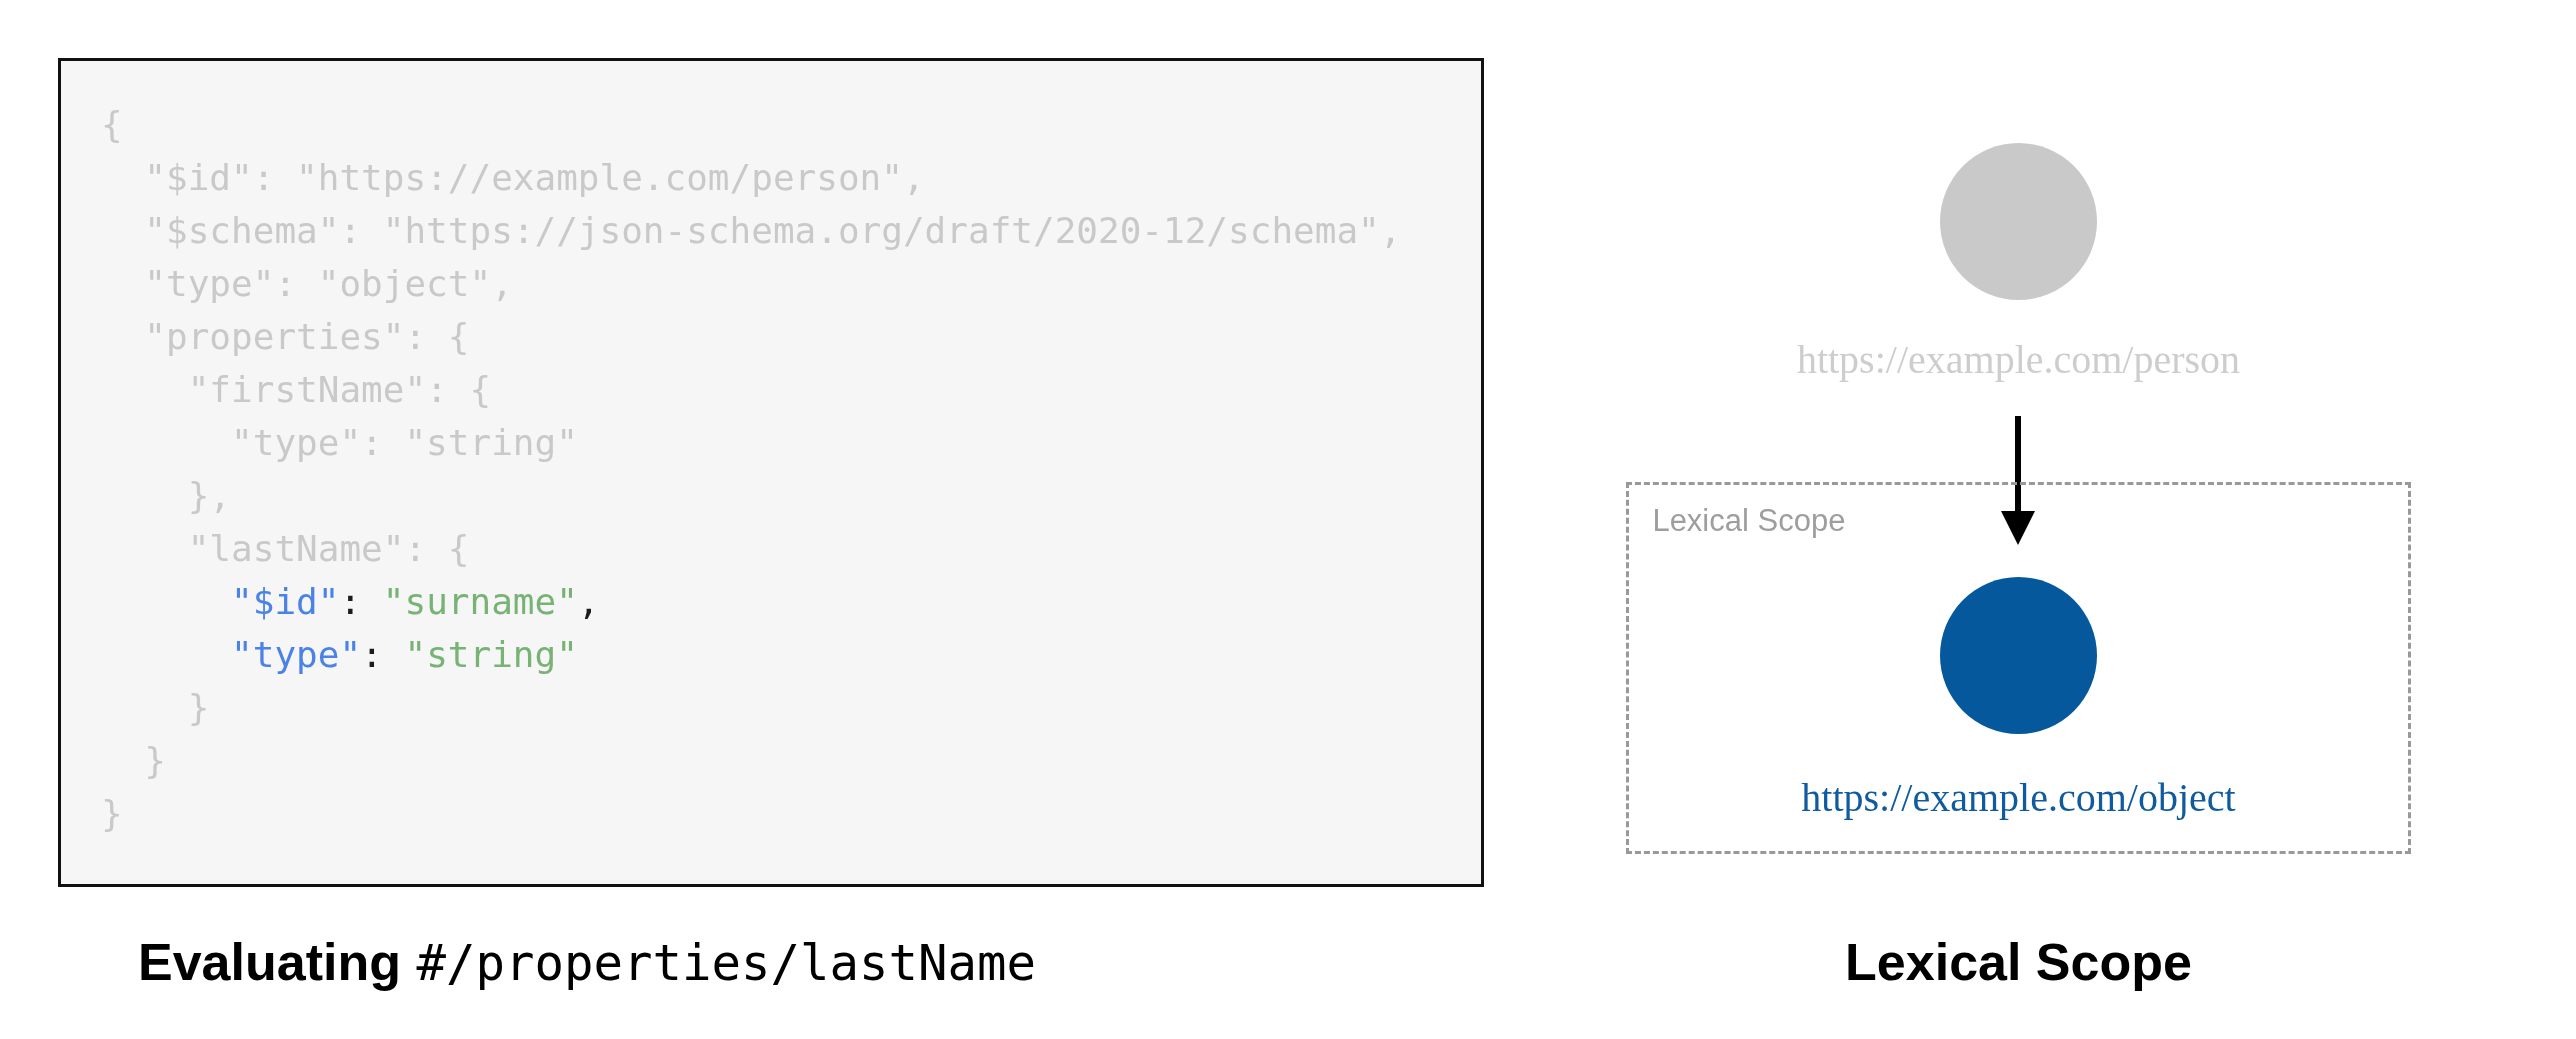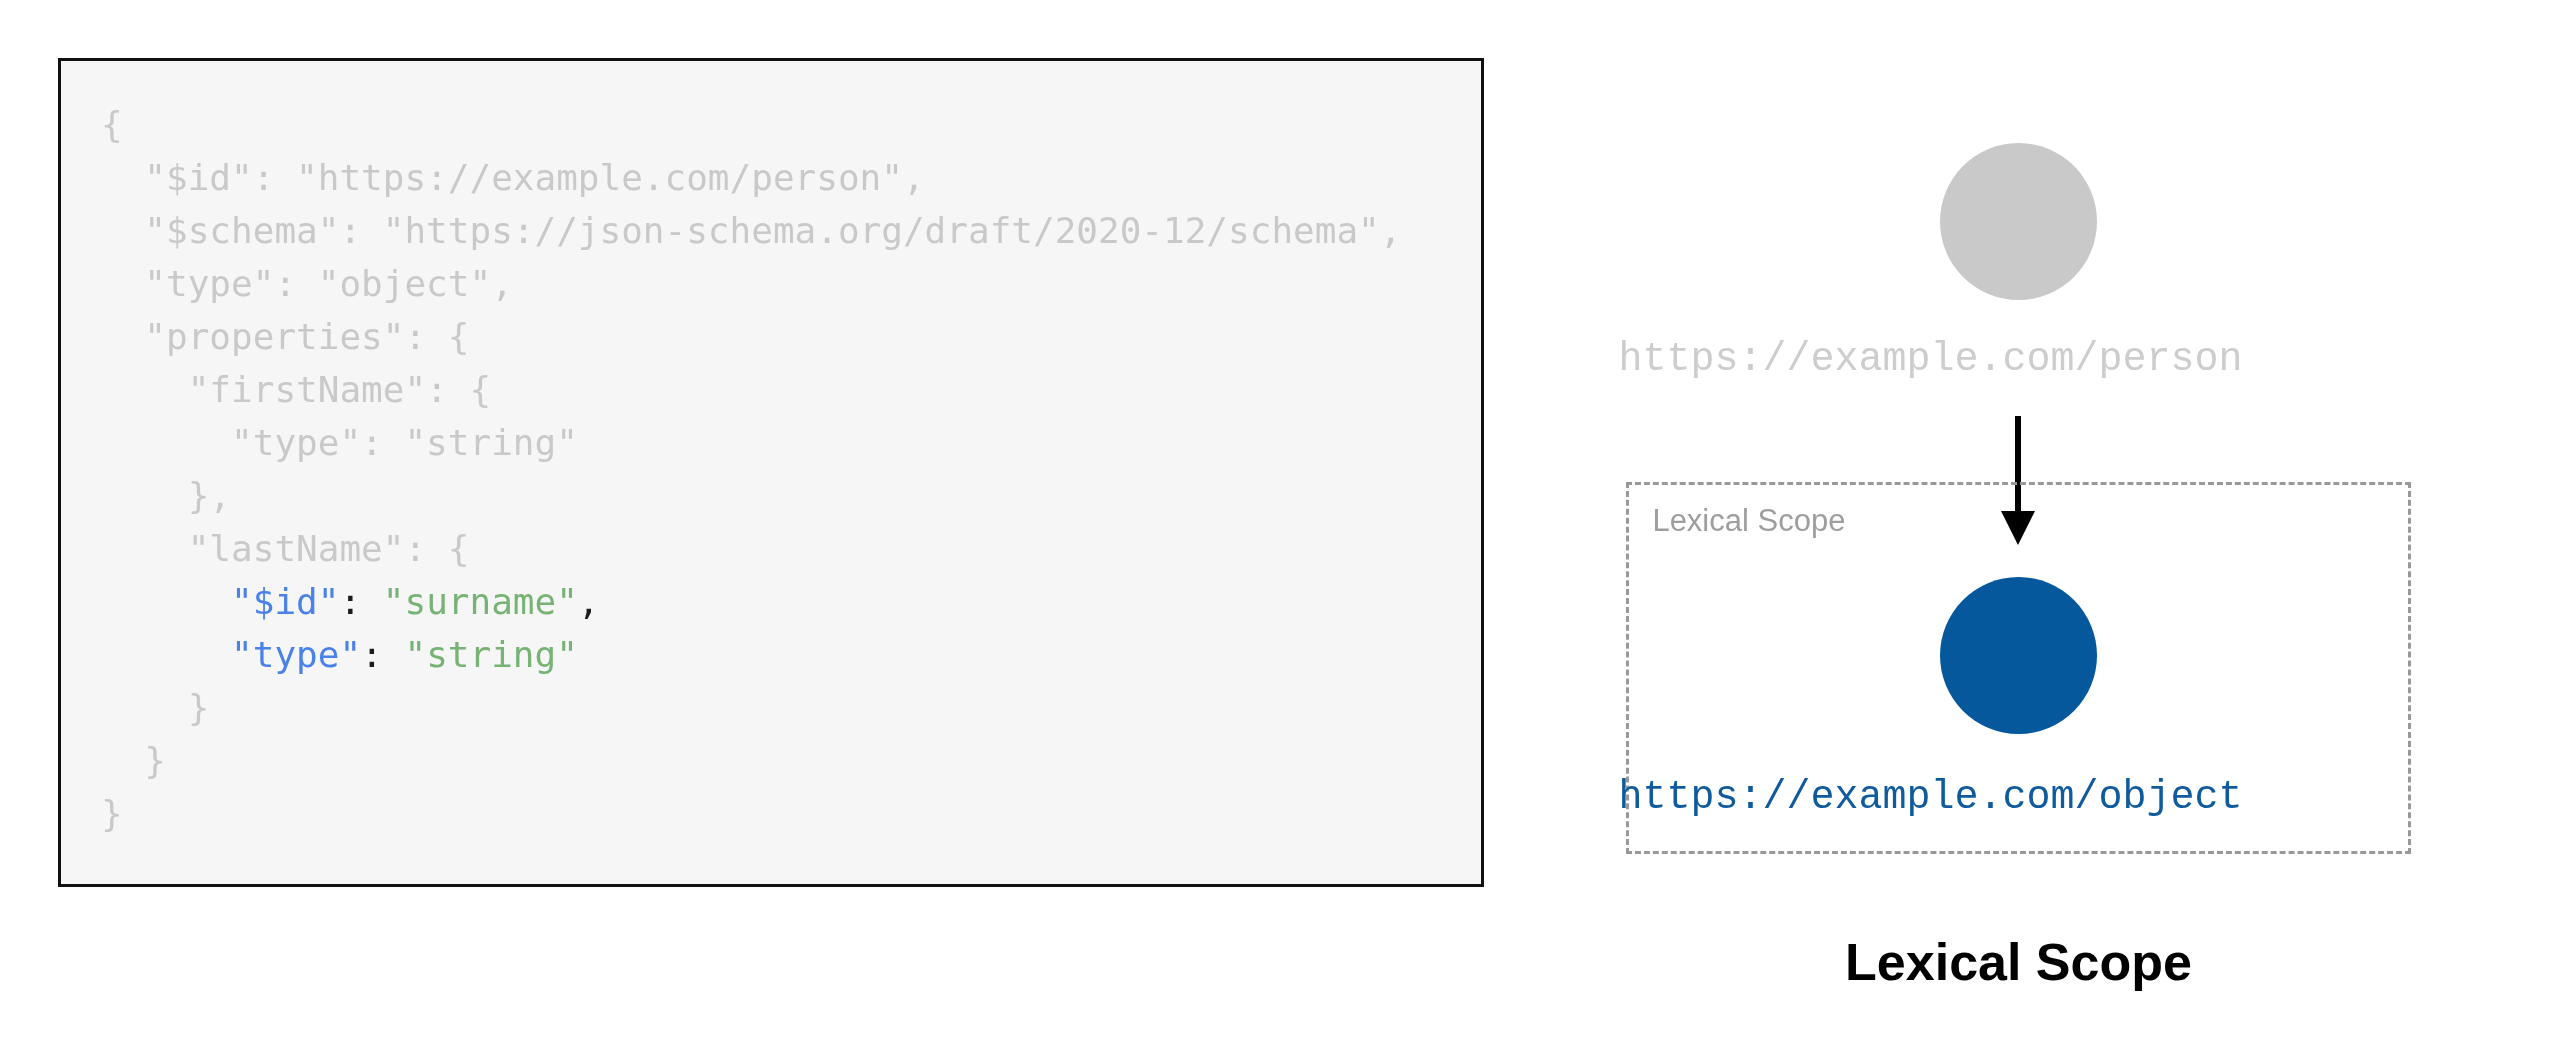--- a/index.html
+++ b/index.html
@@ -71,24 +71,24 @@
     position: absolute;
     width: 157px;
     height: 157px;
     border-radius: 50%;
   }
   .parent-circle { left: 1940px; top: 143px; background: var(--node-gray, #c9c9c9); }
   .child-circle  { left: 1940px; top: 577px; background: var(--node-blue, #05589b); }
 
   .url-label {
     position: absolute;
-    left: 1538px;
+    left: 1626px;
     width: 785px;
     text-align: center;
-    font-family: Liberation Mono, monospace;
+    font-family: Liberation Serif, serif;
     font-size: 40px;
     line-height: 48px;
     white-space: nowrap;
   }
   .parent-url { top: 336px; color: var(--url-gray, #cdcdcd); }
   .child-url  { top: 774px; color: var(--url-blue, #0f5b9e); }
 
   .arrow-shaft {
     position: absolute;
     left: 2015px;
@@ -144,20 +144,24 @@
 </style>
 </head>
 <body>
 
 <div id="page">
 
   <div class="code-box">
     <div class="code-lines"><div class="code-line"><span class="seg-muted">{</span></div><div class="code-line"><span class="seg-muted">  "$id": "https://example.com/person",</span></div><div class="code-line"><span class="seg-muted">  "$schema": "https://json-schema.org/draft/2020-12/schema",</span></div><div class="code-line"><span class="seg-muted">  "type": "object",</span></div><div class="code-line"><span class="seg-muted">  "properties": {</span></div><div class="code-line"><span class="seg-muted">    "firstName": {</span></div><div class="code-line"><span class="seg-muted">      "type": "string"</span></div><div class="code-line"><span class="seg-muted">    },</span></div><div class="code-line"><span class="seg-muted">    "lastName": {</span></div><div class="code-line"><span class="seg-muted">      </span><span class="seg-key">"$id"</span><span class="seg-punct">: </span><span class="seg-str">"surname"</span><span class="seg-punct">,</span></div><div class="code-line"><span class="seg-muted">      </span><span class="seg-key">"type"</span><span class="seg-punct">: </span><span class="seg-str">"string"</span></div><div class="code-line"><span class="seg-muted">    }</span></div><div class="code-line"><span class="seg-muted">  }</span></div><div class="code-line"><span class="seg-muted">}</span></div></div>
   </div>
 
+  <div class="left-caption">
+    <span class="bold-part">Evaluating</span>
+    <span class="mono-part">#/properties/lastName</span>
+  </div>
 
   <div class="diagram">
 
     <div class="node-circle parent-circle"></div>
 
     <div class="url-label parent-url">https://example.com/person</div>
 
     <div class="arrow-shaft"></div>
     <div class="arrow-head"></div>
 

